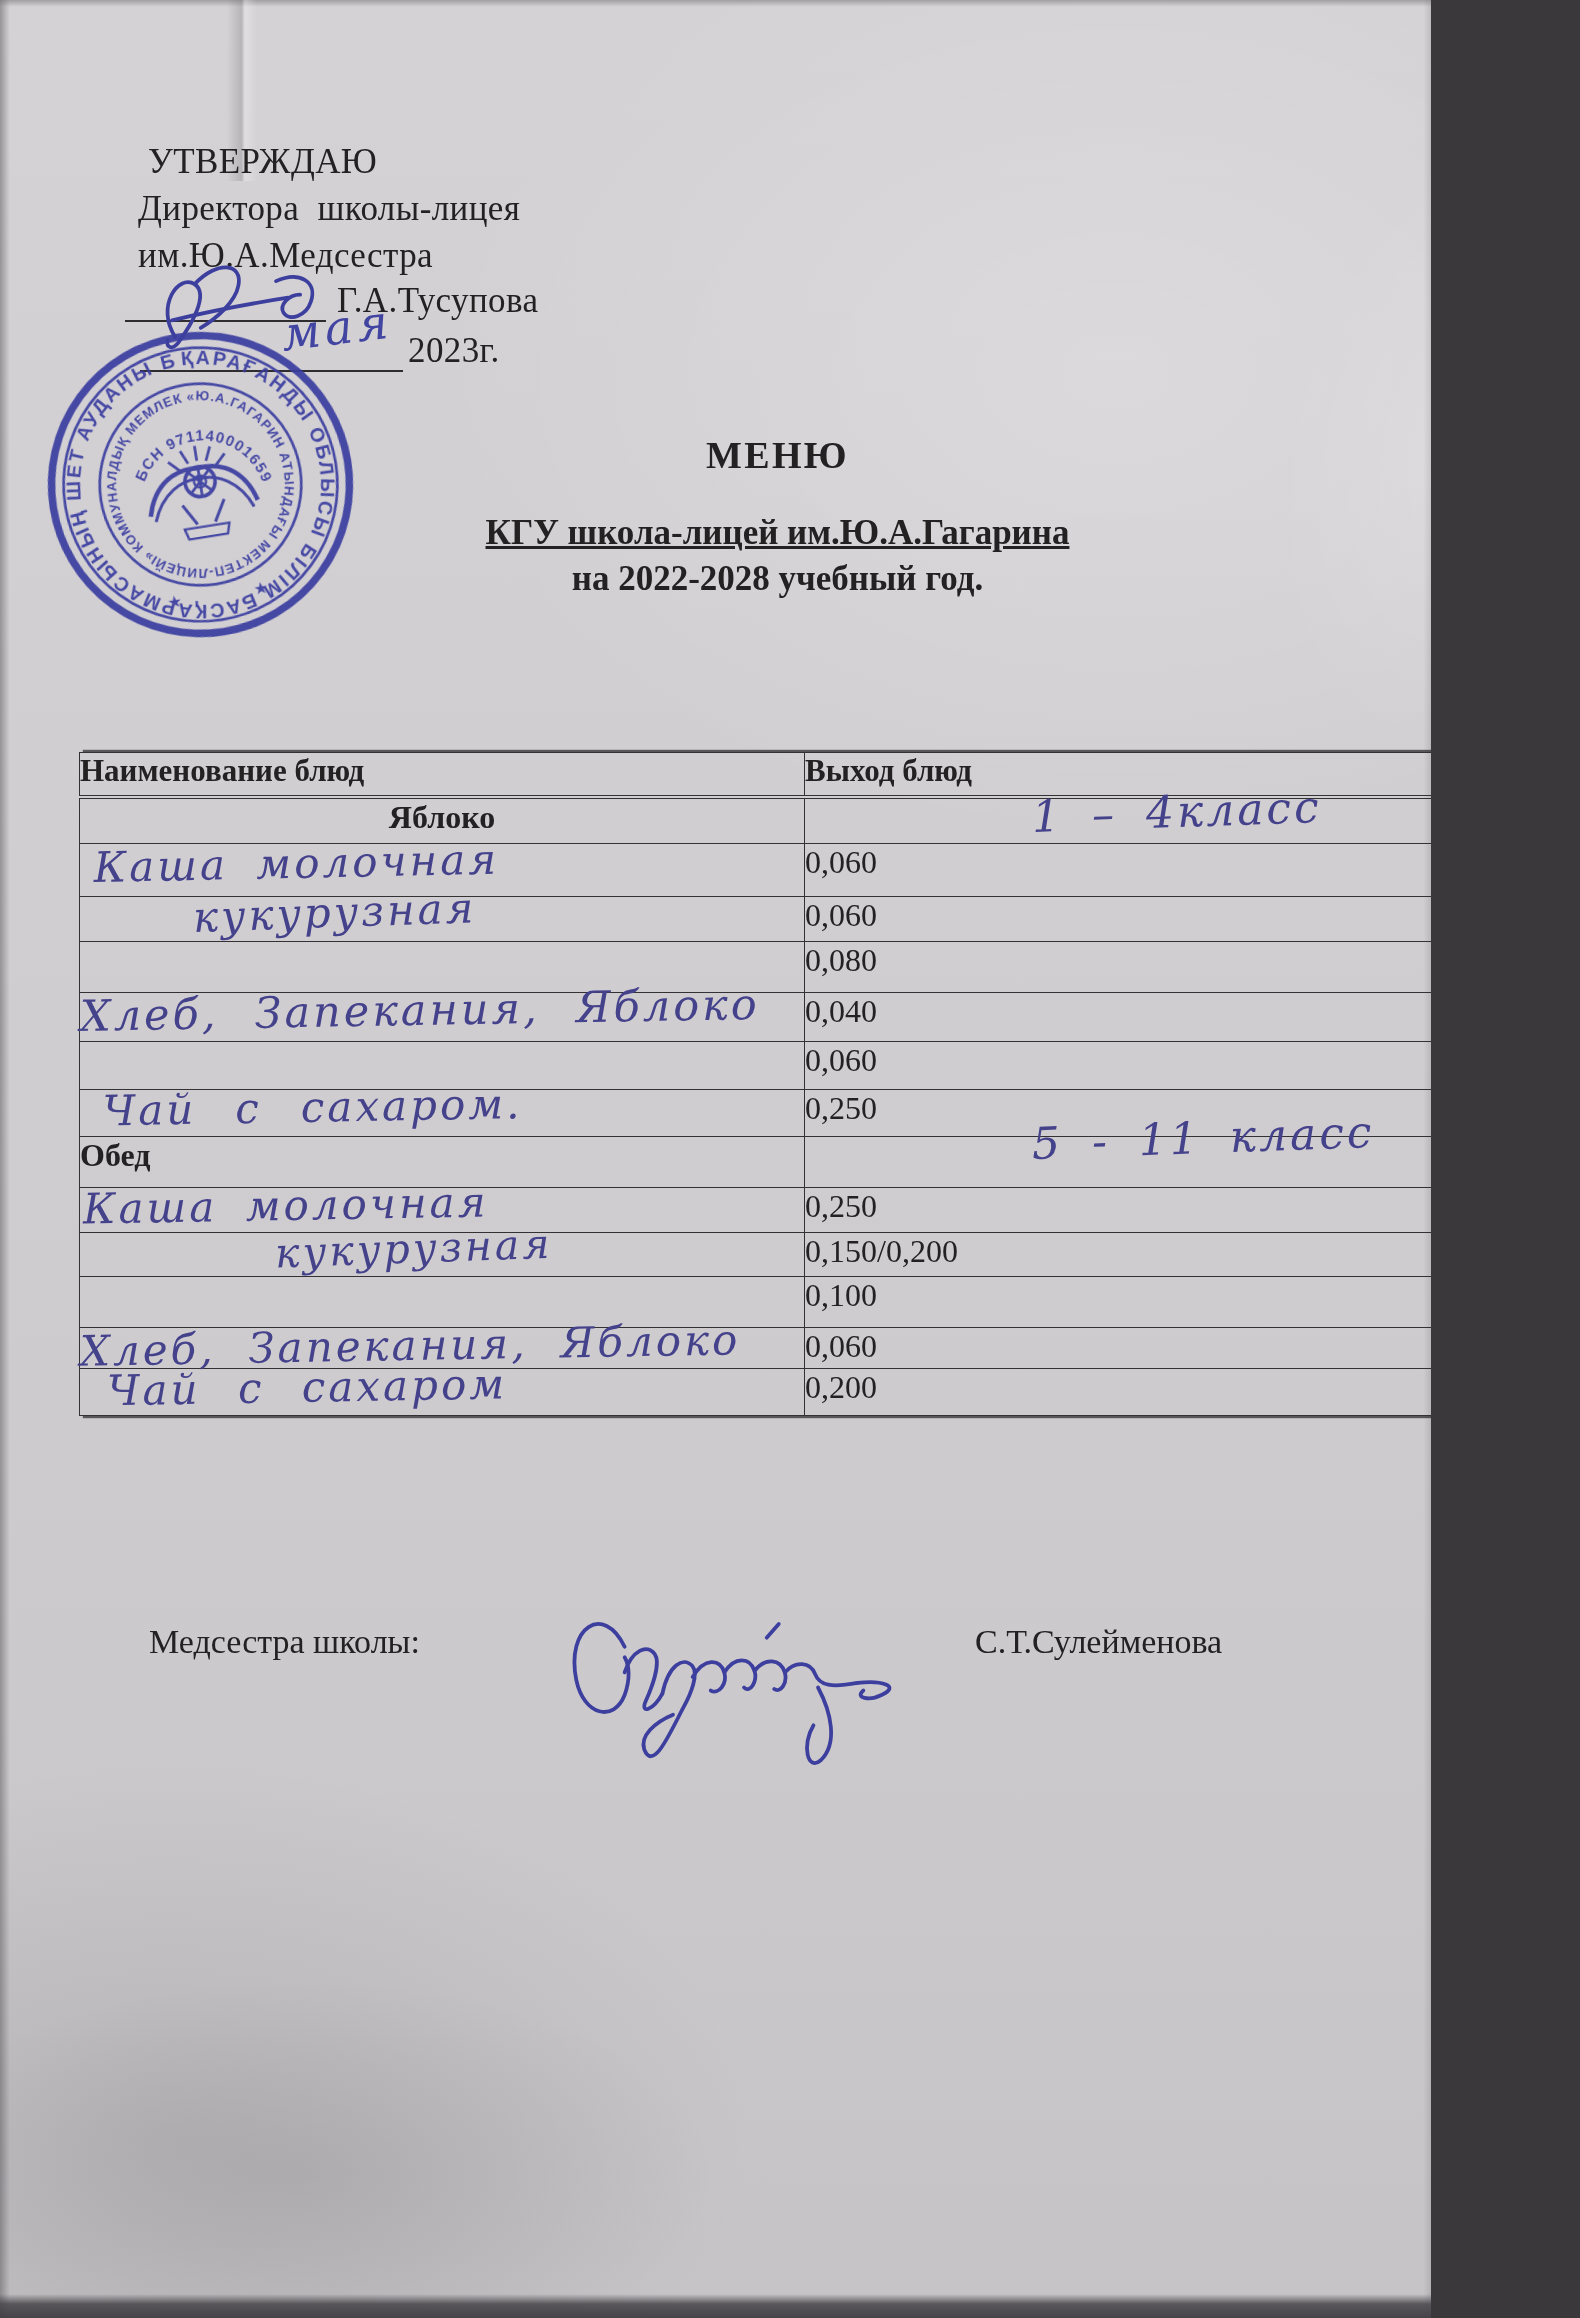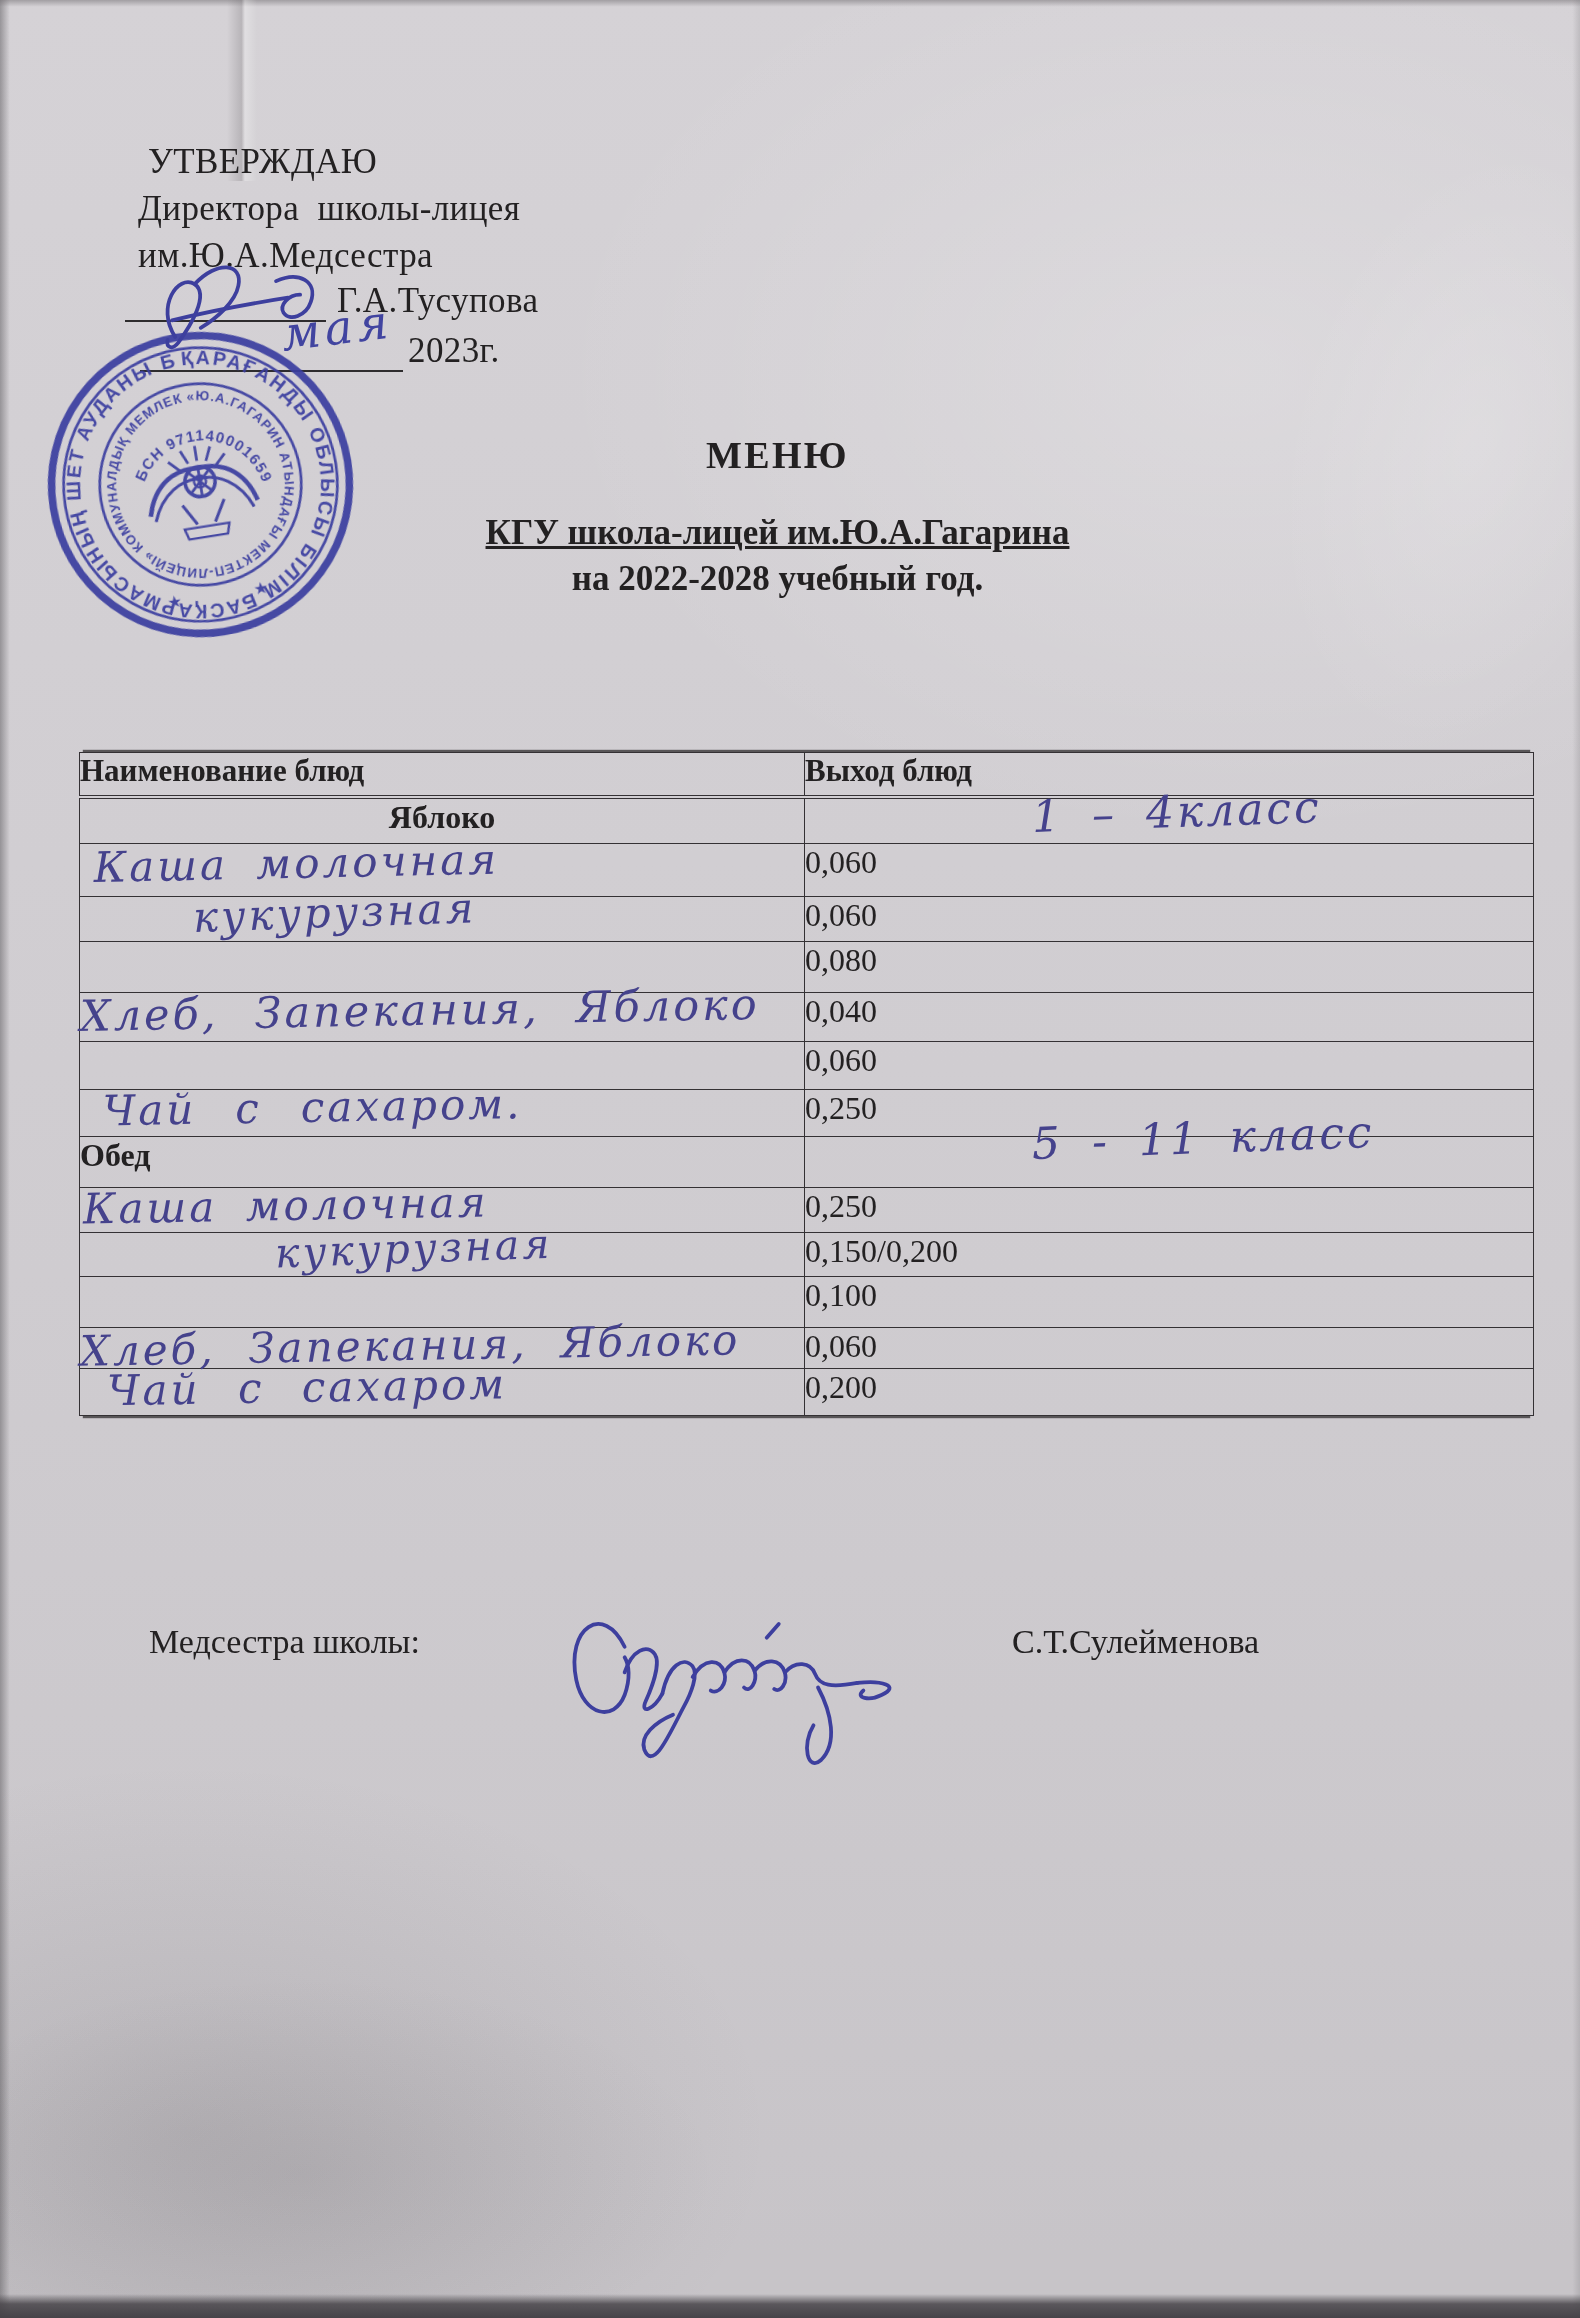--- a/index.html
+++ b/index.html
@@ -1,17 +1,17 @@
 <!DOCTYPE html>
 <html style="font-size:12px"><head>
 <meta charset="utf-8">
 <style>
   html,body{margin:0;padding:0;background:#3a383b;}
   #page{
-    position:relative; width:1580px; height:2319px; overflow:hidden;
+    position:relative; width:1431px; height:2319px; overflow:hidden;
     background:
       linear-gradient(180deg, rgba(120,116,120,.55) 0px, rgba(120,116,120,0) 6.8px),
       linear-gradient(90deg, rgba(90,88,92,.5) 0px, rgba(90,88,92,0) 9.8px),
       linear-gradient(270deg, rgba(120,118,122,.25) 0px, rgba(120,118,122,0) 7.6px),
       radial-gradient(982px 680px at 78% 16%, rgba(255,255,255,.20), rgba(255,255,255,0) 70%),
       radial-gradient(831px 529px at 12% 92%, rgba(60,57,62,.12), rgba(60,57,62,0) 70%),
       linear-gradient(180deg,#d5d2d6 0%, #d2cfd3 28%, #cfccd0 55%, #cbc8cc 80%, #c7c4c8 97%),
       #cfccd0;
     font-family:"Liberation Serif","DejaVu Serif",serif; color:#232122;
   }
@@ -187,21 +187,21 @@
           <td class="cell-print">0,060</td>
         </tr>
         <tr style="height: 47px;">
           <td class="hand-cell"><span class="hand" style="display: inline-block; font-size: 42px; padding-left: 27px; margin-top: -1.5px; word-spacing: 21px; transform: rotate(-1deg);">Чай  с  сахаром</span></td>
           <td class="cell-print">0,200</td>
         </tr>
       </tbody>
   </table>
 
   <div class="footer-text" style="left:149px; top:1623px;">Медсестра школы:</div>
-  <div class="footer-text" style="left:1012px; top:1623px;">С.Т.Сулейменова</div>
+  <div class="footer-text" style="left:975px; top:1623px;">С.Т.Сулейменова</div>
 
   <svg class="sig" style="left:540px; top:1574px; width:408px; height:227px;" viewBox="0 0 540 300">
     <path d="M112,96 C84,38 34,70 48,140 C58,188 98,196 112,160 C120,138 118,120 112,110" stroke-width="5"></path>
     <path d="M112,130 C122,100 142,92 152,106 C160,118 148,150 140,168 C132,186 150,180 162,158" stroke-width="5"></path>
     <path d="M162,158 C170,120 190,108 202,122 C210,132 200,158 190,176 C172,210 150,262 138,232 C132,214 152,196 176,186" stroke-width="5"></path>
     <path d="M202,136 C218,110 238,112 244,130 C248,146 236,160 226,154" stroke-width="5"></path>
     <path d="M244,130 C258,108 278,110 284,128 C288,142 278,158 270,150" stroke-width="5"></path>
     <path d="M284,128 C298,110 318,112 324,130 C328,144 318,158 310,152" stroke-width="5"></path>
     <path d="M324,130 C338,114 358,116 364,132 C370,148 386,150 420,144" stroke-width="5"></path>
     <path d="M420,144 C452,140 478,148 452,160 C436,168 416,164 428,154" stroke-width="5"></path>

